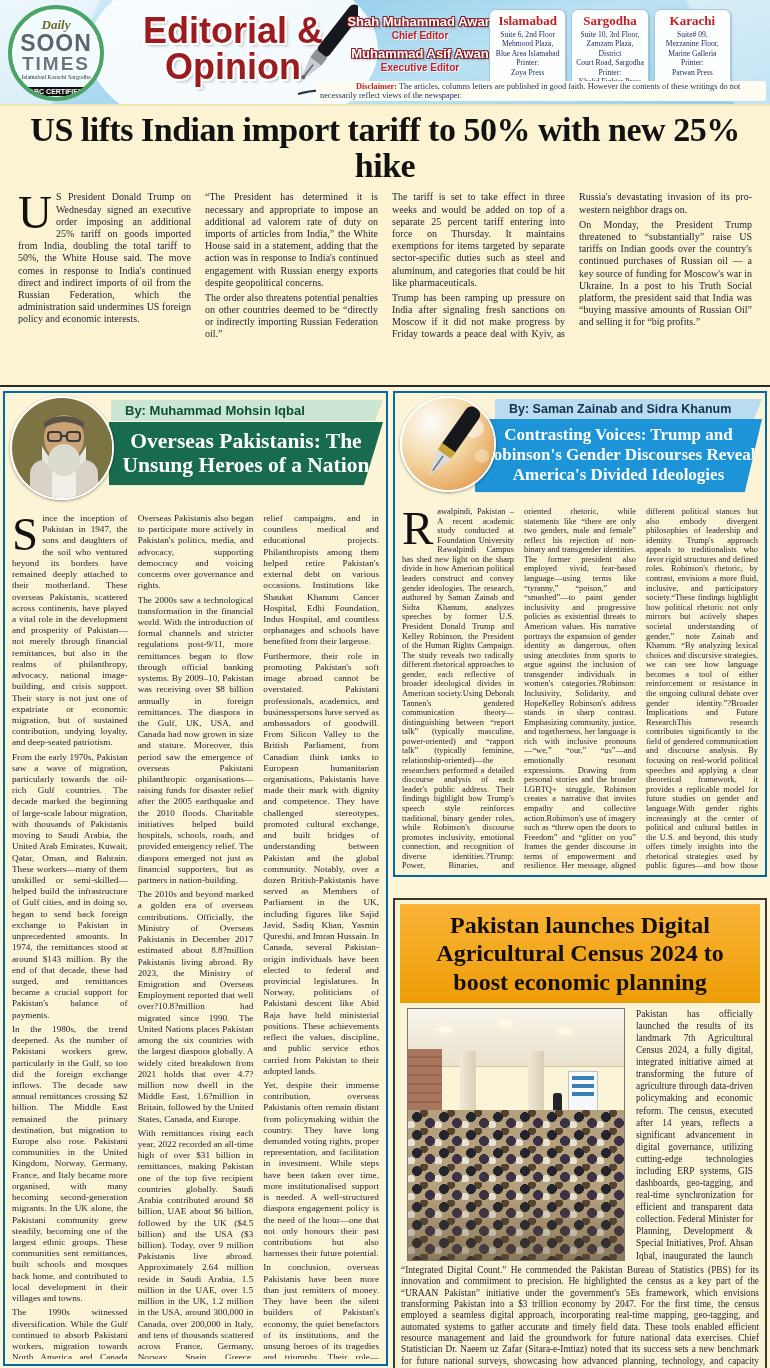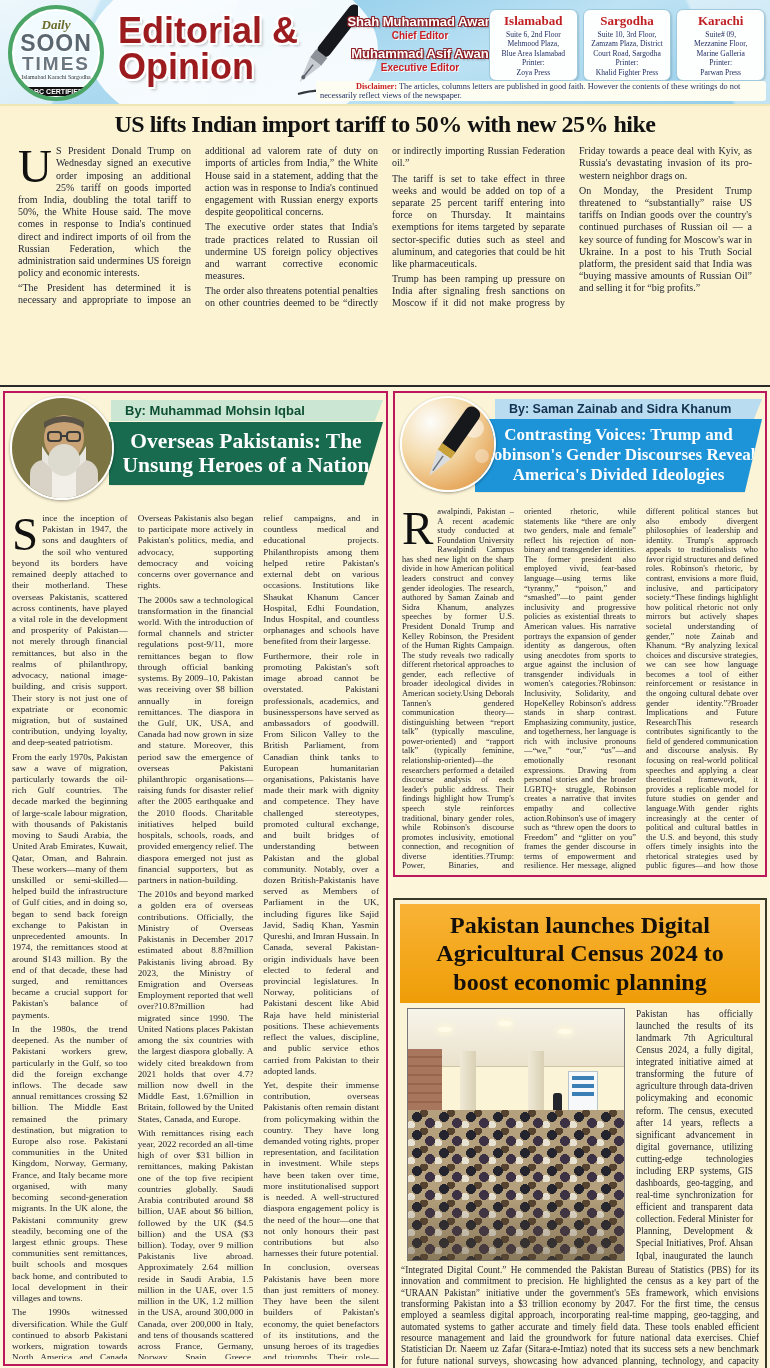--- a/index.html
+++ b/index.html
@@ -21,50 +21,50 @@
   .logo-daily { font-family:"Liberation Serif",serif; font-style:italic; font-weight:700; color:#6b6b2a; font-size:13px; margin-top:8px; }
   .logo-soon { font-family:"Liberation Sans",sans-serif; font-weight:700; font-size:23px; letter-spacing:1px; color:#5a6770;
     text-shadow:1px 1px 0 #fff,-1px -1px 0 #fff; line-height:.9; }
   .logo-times { font-family:"Liberation Sans",sans-serif; font-weight:700; font-size:19px; letter-spacing:2px; color:#6a7680;
     text-shadow:1px 1px 0 #fff,-1px -1px 0 #fff; line-height:1; }
   .logo-cities { font-size:6px; color:#333; margin-top:1px; }
   .logo-badge { display:inline-block; background:#111; color:#fff; font-family:"Liberation Sans",sans-serif;
     font-size:7px; font-weight:700; padding:1px 6px; border-radius:3px; margin-top:1px; }
   .title-blob { position:absolute; left:88px; top:-38px; width:290px; height:175px; background:rgba(255,255,255,.88);
     border-radius:50%; }
-  .section-title { position:absolute; left:118px; top:13px; width:230px; 
+  .section-title { position:absolute; left:118px; top:13px; width:230px; text-align:center;
     font-family:"Liberation Sans",sans-serif; font-weight:700; color:#9b1b1f; }
   .st1 { font-size:36px; line-height:1.0; text-shadow:2px 2px 0 #fff,-2px -2px 0 #fff,2px -2px 0 #fff,-2px 2px 0 #fff,3px 3px 3px rgba(0,0,0,.25); }
   .st2 { font-size:36px; line-height:1.0; text-shadow:2px 2px 0 #fff,-2px -2px 0 #fff,2px -2px 0 #fff,-2px 2px 0 #fff,3px 3px 3px rgba(0,0,0,.25); }
   .pen { position:absolute; left:288px; top:2px; }
   .editors { position:absolute; left:345px; top:14px; width:150px; text-align:center; font-family:"Liberation Sans",sans-serif; }
   .editor-name { font-size:13px; font-weight:700; color:#fff;
     text-shadow:1px 1px 0 #8d1d22,-1px -1px 0 #8d1d22,1px -1px 0 #8d1d22,-1px 1px 0 #8d1d22,2px 2px 2px rgba(0,0,0,.35); }
   .editor-role { font-size:10px; font-weight:700; color:#c81e24; text-shadow:1px 1px 0 #fff; margin:1px 0 5px; }
-  .offices { position:absolute; left:489px; top:9px; width:276px; display:flex; gap:5px; }
+  .offices { position:absolute; left:489px; top:9px; width:242px; display:flex; gap:5px; }
   .office { width:89px; background:#fdfefe; border:1px solid #9fc9dd; border-radius:7px; padding:3px 2px; text-align:center;
     box-shadow:1px 1px 2px rgba(0,0,0,.15); }
   .office-city { font-family:"Liberation Serif",serif; font-weight:700; font-size:13px; color:#c02024; margin-bottom:1px; }
   .office-lines div { font-size:7.6px; line-height:1.25; color:#1c2a5e; }
   .disclaimer { position:absolute; left:316px; bottom:3px; width:450px; background:#fdfdf2; border-radius:3px;
     padding:1px 4px; font-size:8.3px; color:#1c2a5e; }
   .disc-label { color:#c81e24; font-weight:700;padding-left:36px; }
 
   
   .tariff { position:relative; width:770px; height:281px; background:#fbf3d2; border-bottom:2px solid #2a2a2a; padding:4px 18px 6px; }
-  .headline { font-family:"Liberation Serif",serif; font-weight:700; font-size:24px; letter-spacing:-.5px;
+  .headline { font-family:"Liberation Serif",serif; font-weight:700; font-size:34px; letter-spacing:-.5px;
     text-align:center; color:#121212; line-height:1.05; margin:2px 0 8px; }
   .cols { text-align:justify; overflow:hidden; }
   .cols p { margin:0 0 3px; }
   .tariff-cols { column-count:4; column-gap:14px; height:222px; font-size:10px; line-height:1.22; color:#1b2030; }
   .drop > p:first-child::first-letter { float:left; font-size:47px; line-height:.78; padding:3px 4px 0 0; font-weight:400; color:#111; }
 
   
   .opinions { display:flex; gap:5px; padding:4px 3px 3px; }
-  .op { position:relative; background:#fcf4d6; border:2px solid #be185d; overflow:hidden; }
+  .op { position:relative; background:#fcf4d6; border:2px solid #0369a1; overflow:hidden; }
   .op-left { width:385px; height:975px; }
   .right-col { width:374px; display:flex; flex-direction:column; gap:5px; }
   .op-right { width:374px; height:486px; }
 
   .op-avatar { position:absolute; left:5px; top:3px; border-radius:50%; overflow:hidden; border:2px solid #fff;
     box-shadow:0 1px 3px rgba(0,0,0,.4); z-index:3; }
   .op-ribbon { position:absolute; font-family:"Liberation Sans",sans-serif; font-weight:700; z-index:1; padding:3px 0 3px 14px; }
   .op-ribbon.g { left:106px; top:7px; right:3px; background:#cbe6d2; color:#0e4f35; font-size:13px;
     clip-path:polygon(0 0,100% 0,97% 100%,0 100%); }
   .op-ribbon.b { left:100px; top:6px; right:3px; background:#badcf1; color:#14324f; font-size:12.5px;
@@ -187,21 +187,20 @@
     <div class="disclaimer">
       <span class="disc-label">Disclaimer:</span><span class="disc-text"> The articles, columns letters are published in good faith. However the  contents of these writings do not necessarily reflect views of the newspaper.</span>
     </div>
   </header>
 
   <section class="tariff">
     <h1 class="headline">US lifts Indian import tariff to 50% with new 25% hike</h1>
     <div class="cols tariff-cols drop">
         <p>US President Donald Trump on Wednesday signed an executive order imposing an additional 25% tariff on goods imported from India, doubling the total tariff to 50%, the White House said. The move comes in response to India's continued direct and indirect imports of oil from the Russian Federation, which the administration said undermines US foreign policy and economic interests.</p>
         <p>“The President has determined it is necessary and appropriate to impose an additional ad valorem rate of duty on imports of articles from India,” the White House said in a statement, adding that the action was in response to India's continued engagement with Russian energy exports despite geopolitical concerns.</p>
-        <p>The executive order states that India's trade practices related to Russian oil undermine US foreign policy objectives and warrant corrective economic measures.</p>
         <p>The order also threatens potential penalties on other countries deemed to be “directly or indirectly importing Russian Federation oil.”</p>
         <p>The tariff is set to take effect in three weeks and would be added on top of a separate 25 percent tariff entering into force on Thursday. It maintains exemptions for items targeted by separate sector-specific duties such as steel and aluminum, and categories that could be hit like pharmaceuticals.</p>
         <p>Trump has been ramping up pressure on India after signaling fresh sanctions on Moscow if it did not make progress by Friday towards a peace deal with Kyiv, as Russia's devastating invasion of its pro-western neighbor drags on.</p>
         <p>On Monday, the President Trump threatened to “substantially” raise US tariffs on Indian goods over the country's continued purchases of Russian oil — a key source of funding for Moscow's war in Ukraine. In a post to his Truth Social platform, the president said that India was “buying massive amounts of Russian Oil” and selling it for “big profits.”</p>
       </div>
   </section>
 
   <div class="opinions">
 
     <article class="op op-left">

